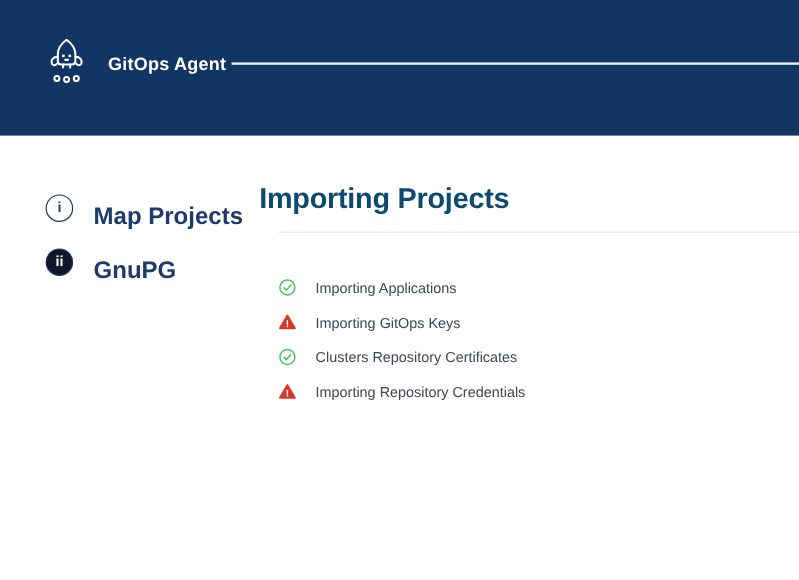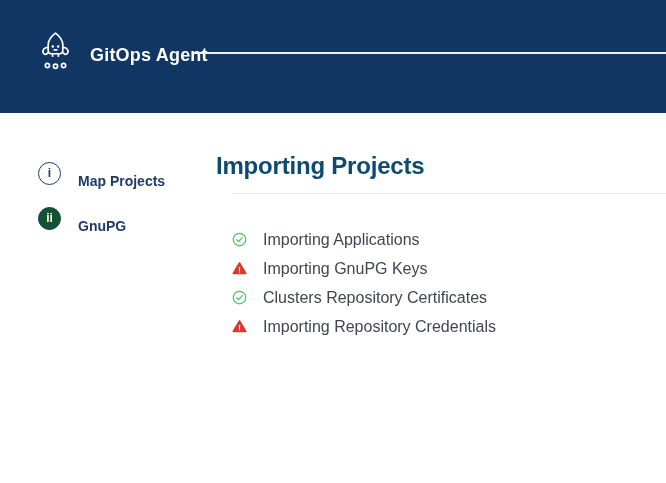--- a/index.html
+++ b/index.html
@@ -20,21 +20,21 @@
   }
   .logo {
     position: absolute;
     left: 37px; top: 30px;
     width: 37px; height: 47px;
   }
   .app-title {
     position: absolute;
     left: 90px; top: 45px;
     color: #ffffff;
-    font-size: 18px;
+    font-size: 15px;
     font-weight: 700;
     letter-spacing: 0.2px;
   }
   .header-rule {
     position: absolute;
     left: 193px; right: 0;
     top: 52px; height: 2px;
     background: #f0f0f0;
   }
 
@@ -58,27 +58,27 @@
     border: 1.5px solid #1e3a6b;
     color: #1e3a6b;
     display: flex;
     align-items: center;
     justify-content: center;
     font-size: 12px;
     font-weight: 600;
     flex: 0 0 auto;
   }
   .step.active .step-bullet {
-    background: #14532d;
+    background: #0f172a;
     color: #ffffff;
     text-align: center;
   }
   .step-label {
     color: #1f3a6c;
-    font-size: 14px;
+    font-size: 20px;
     font-weight: 600;
     margin-top: 16px;
   }
 
   
   .main-title {
     position: absolute;
     left: 216px; top: 152px;
     color: #0c4a6e;
     font-size: 24px;
@@ -105,21 +105,21 @@
   }
   .status-icon {
     width: 15px; height: 15px;
     flex: 0 0 auto;
     display: flex;
     align-items: center;
   }
   .status-icon svg { display: block; width: 15px; height: 15px; }
   .status-label {
     color: #404552;
-    font-size: 16px;
+    font-size: 12px;
     font-weight: 400;
   }
 </style>
 </head>
 <body>
 
 <header class="app-header">
   <span class="logo">
     <svg viewBox="0 0 48 58" fill="none" stroke="#ffffff" stroke-width="2.2" stroke-linecap="round" stroke-linejoin="round">
 
@@ -174,21 +174,21 @@
 
 
   <li class="status-row">
     <span class="status-icon">
         <svg viewBox="0 0 24 24">
        <path d="M12 3 L22 20 H2 Z" fill="#d53a2b" stroke="#d53a2b" stroke-width="2.5" stroke-linejoin="round"></path>
        <path d="M12 10 V15" stroke="#ffffff" stroke-width="1.8" stroke-linecap="round"></path>
        <circle cx="12" cy="17.6" r="1.1" fill="#ffffff"></circle>
      </svg>
       </span>
-    <span class="status-label">Importing GnuPG Keys</span>
+    <span class="status-label">Importing GitOps Keys</span>
   </li>
 
   <li class="status-row">
     <span class="status-icon">
         <svg viewBox="0 0 24 24" fill="none" stroke="#4cc35f" stroke-width="2" stroke-linecap="round" stroke-linejoin="round">
        <circle cx="12" cy="12" r="10"></circle>
        <polyline points="7.5,12.5 10.5,15.5 16.5,9"></polyline>
      </svg>
       </span>
     <span class="status-label">Clusters Repository Certificates</span>

